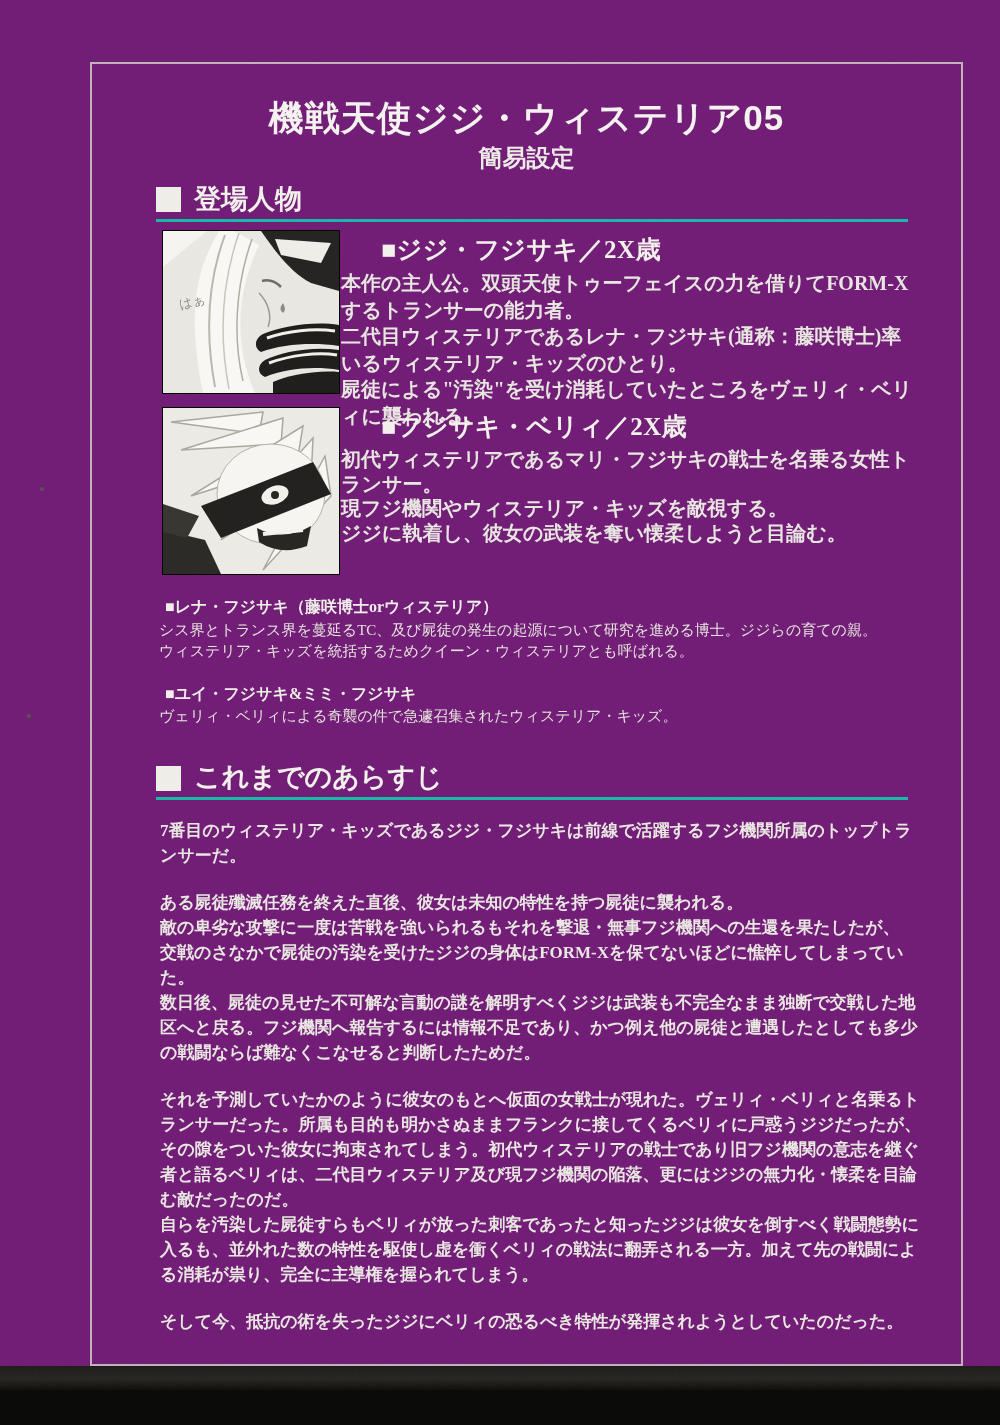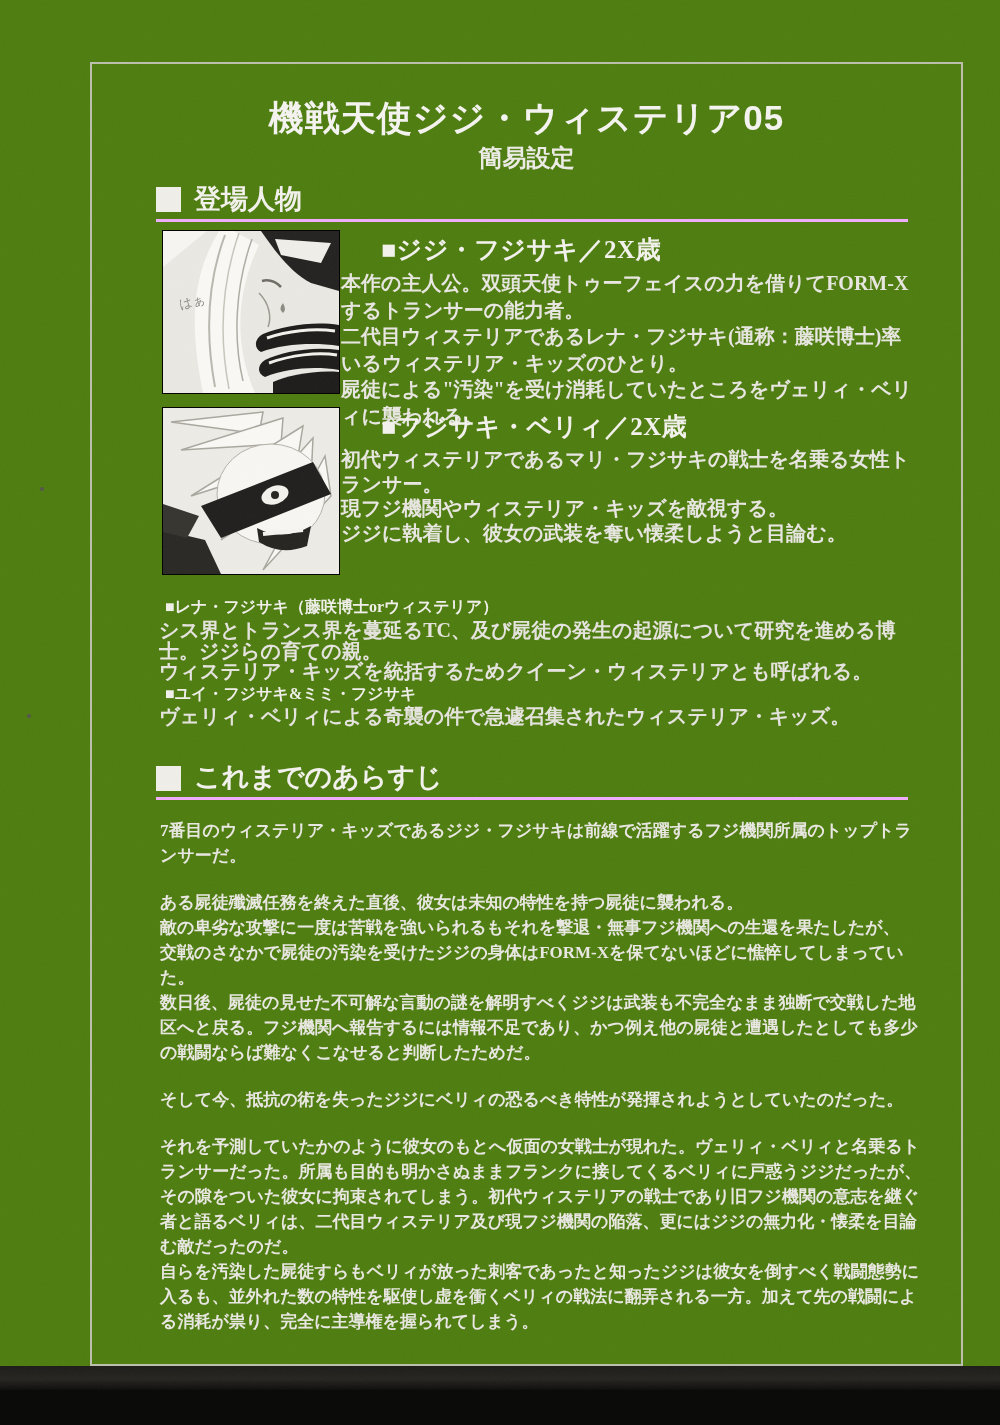--- a/index.html
+++ b/index.html
@@ -1,38 +1,38 @@
 <!DOCTYPE html>
 <html lang="ja"><head>
 <meta charset="utf-8">
 <style>
   html,body{margin:0;padding:0;background:#0b0b0a;}
   .page{
     position:relative;width:1000px;height:1390px;overflow:hidden;
-    background:#4d7c0f;
+    background:#701a75;
     color:#e8e6e0;
     font-family:"Liberation Serif", serif;
   }
   .frame{
     position:absolute;left:90px;top:62px;width:869px;height:1300px;
     border:2px solid #c9c7c1;opacity:.88;pointer-events:none;
   }
   .title-block{position:absolute;left:90px;top:95px;width:873px;text-align:center;}
   .main-title{
     margin:0;font-family:"Liberation Sans",sans-serif;font-weight:800;
     font-size:35px;letter-spacing:1px;color:#f3f2ee;
   }
   .sub-title{
     margin-top:0;font-family:"Liberation Sans",sans-serif;font-weight:700;
     font-size:24px;color:#eceae5;
   }
   .sec-header{
     position:absolute;left:156px;width:752px;
     display:flex;align-items:center;gap:13px;
-    border-bottom:3px solid #f0abfc;padding-bottom:6px;
+    border-bottom:3px solid #14b8a6;padding-bottom:6px;
   }
   .sq{width:25px;height:25px;background:#efede8;flex:0 0 auto;}
   .sec-label{
     font-family:"Liberation Sans",sans-serif;font-weight:800;
     font-size:27px;color:#f1f0eb;line-height:1;
   }
   .thumb{
     position:absolute;left:163px;width:176px;margin:0;background:#dcdad4;
     box-shadow:0 0 0 1px #000;
   }
@@ -50,21 +50,21 @@
     font-size:20px;font-weight:600;white-space:pre-line;color:#e7e5df;
   }
   .desc-a{line-height:26.5px;}
   .desc-b{line-height:24.5px;}
   .minor-title{
     position:absolute;left:157px;margin:8px;
     font-size:16px;font-weight:700;color:#efeee8;
   }
   .minor-desc{
     position:absolute;left:159px;width:772px;
-    font-size:20px;line-height:20.5px;font-weight:700;
+    font-size:15px;line-height:20.5px;font-weight:400;
     white-space:pre-line;color:#e4e2dc;
   }
   .synopsis{
     position:absolute;left:160px;top:818px;width:768px;
     font-size:17px;line-height:25px;font-weight:600;color:#e8e6e0;
   }
   .synopsis p{margin:0 0 22px 0;white-space:pre-line;}
   .noise{position:absolute;inset:0;pointer-events:none;opacity:.55;}
   .bottom-strip{
     position:absolute;left:0;right:0;bottom:0;height:24px;
@@ -155,23 +155,23 @@
     <span class="sq"></span>
     <span class="sec-label">これまでのあらすじ</span>
   </div>
 
   <div class="synopsis">
     <p>7番目のウィステリア・キッズであるジジ・フジサキは前線で活躍するフジ機関所属のトップトランサーだ。</p>
     <p>ある屍徒殲滅任務を終えた直後、彼女は未知の特性を持つ屍徒に襲われる。
 敵の卑劣な攻撃に一度は苦戦を強いられるもそれを撃退・無事フジ機関への生還を果たしたが、
 交戦のさなかで屍徒の汚染を受けたジジの身体はFORM-Xを保てないほどに憔悴してしまっていた。
 数日後、屍徒の見せた不可解な言動の謎を解明すべくジジは武装も不完全なまま独断で交戦した地区へと戻る。フジ機関へ報告するには情報不足であり、かつ例え他の屍徒と遭遇したとしても多少の戦闘ならば難なくこなせると判断したためだ。</p>
-    <p>そして今、抵抗の術を失ったジジにベリィの恐るべき特性が発揮されようとしていたのだった。</p>
     <p>それを予測していたかのように彼女のもとへ仮面の女戦士が現れた。ヴェリィ・ベリィと名乗るトランサーだった。所属も目的も明かさぬままフランクに接してくるベリィに戸惑うジジだったが、その隙をついた彼女に拘束されてしまう。初代ウィステリアの戦士であり旧フジ機関の意志を継ぐ者と語るベリィは、二代目ウィステリア及び現フジ機関の陥落、更にはジジの無力化・懐柔を目論む敵だったのだ。
 自らを汚染した屍徒すらもベリィが放った刺客であったと知ったジジは彼女を倒すべく戦闘態勢に入るも、並外れた数の特性を駆使し虚を衝くベリィの戦法に翻弄される一方。加えて先の戦闘による消耗が祟り、完全に主導権を握られてしまう。</p>
+    <p>そして今、抵抗の術を失ったジジにベリィの恐るべき特性が発揮されようとしていたのだった。</p>
   </div>
 
   <span class="speck" style="left:40px;top:487px;"></span>
   <span class="speck" style="left:27px;top:714px;"></span>
   <div class="bottom-strip"></div>
 
   <svg class="noise" width="1000" height="1425">
     <filter id="grain">
       <feTurbulence type="fractalNoise" baseFrequency="0.8" numOctaves="2" stitchTiles="stitch"></feTurbulence>
       <feColorMatrix type="matrix" values="0 0 0 0 1  0 0 0 0 1  0 0 0 0 0.95  0 0 0 0.06 0"></feColorMatrix>

